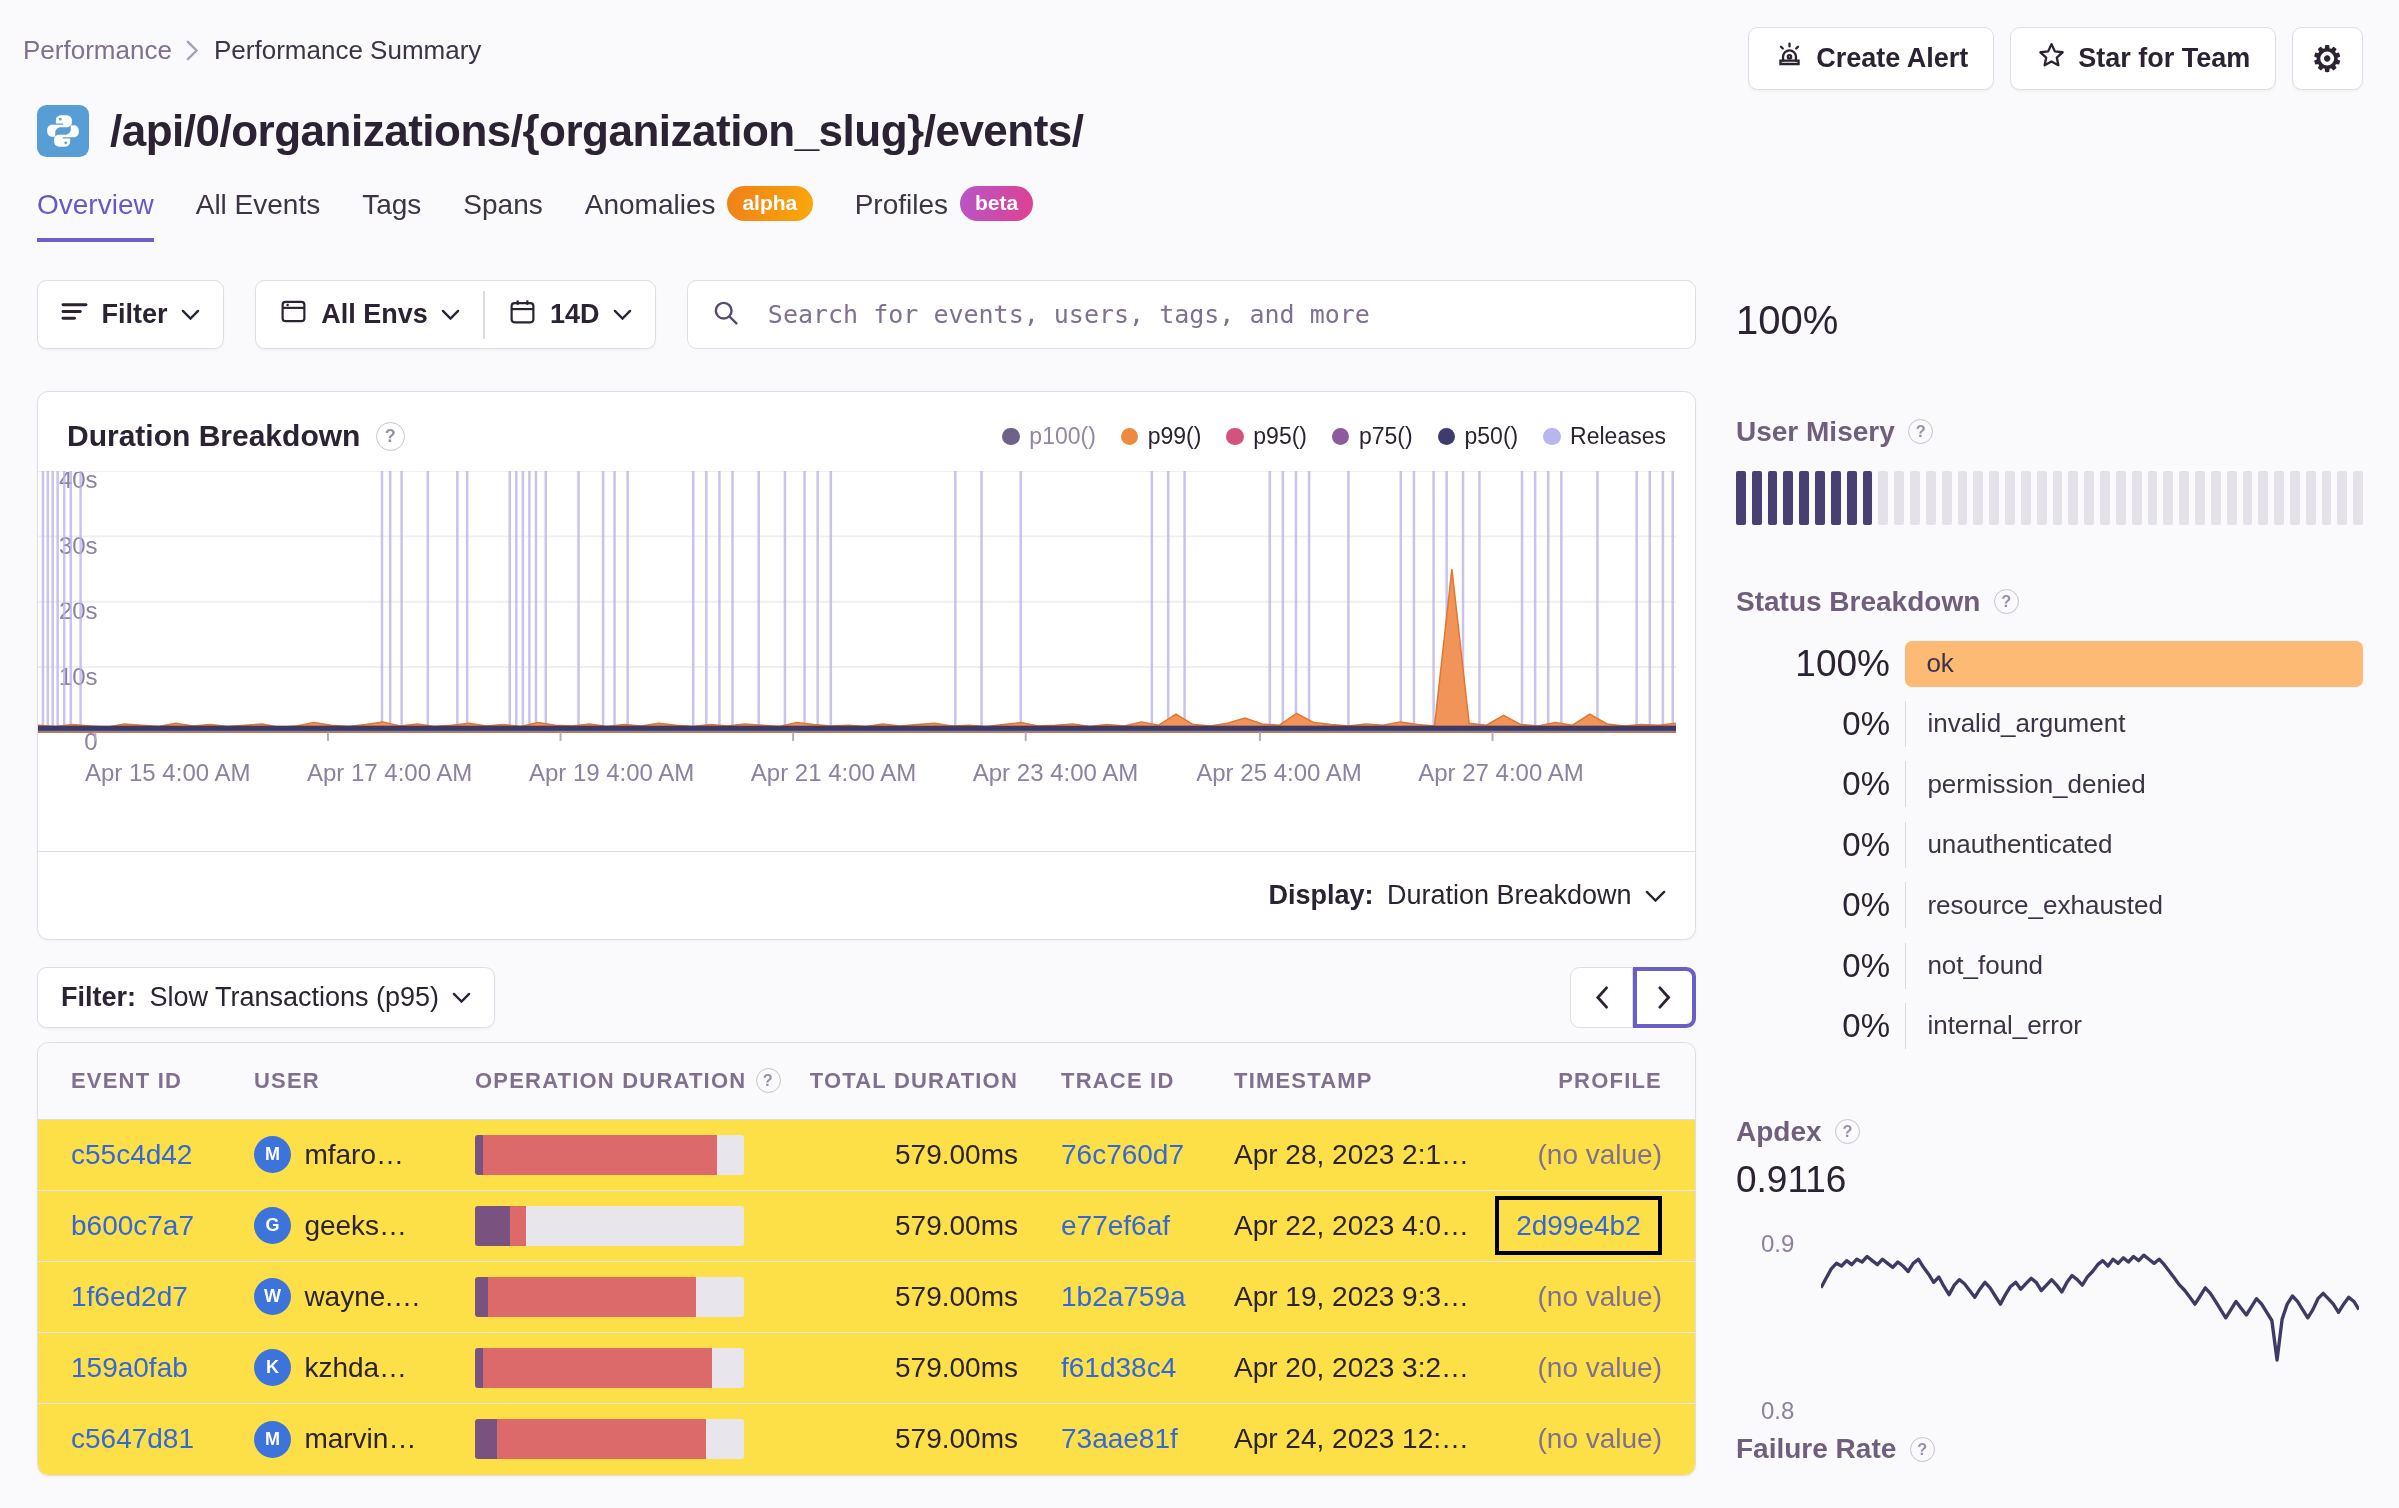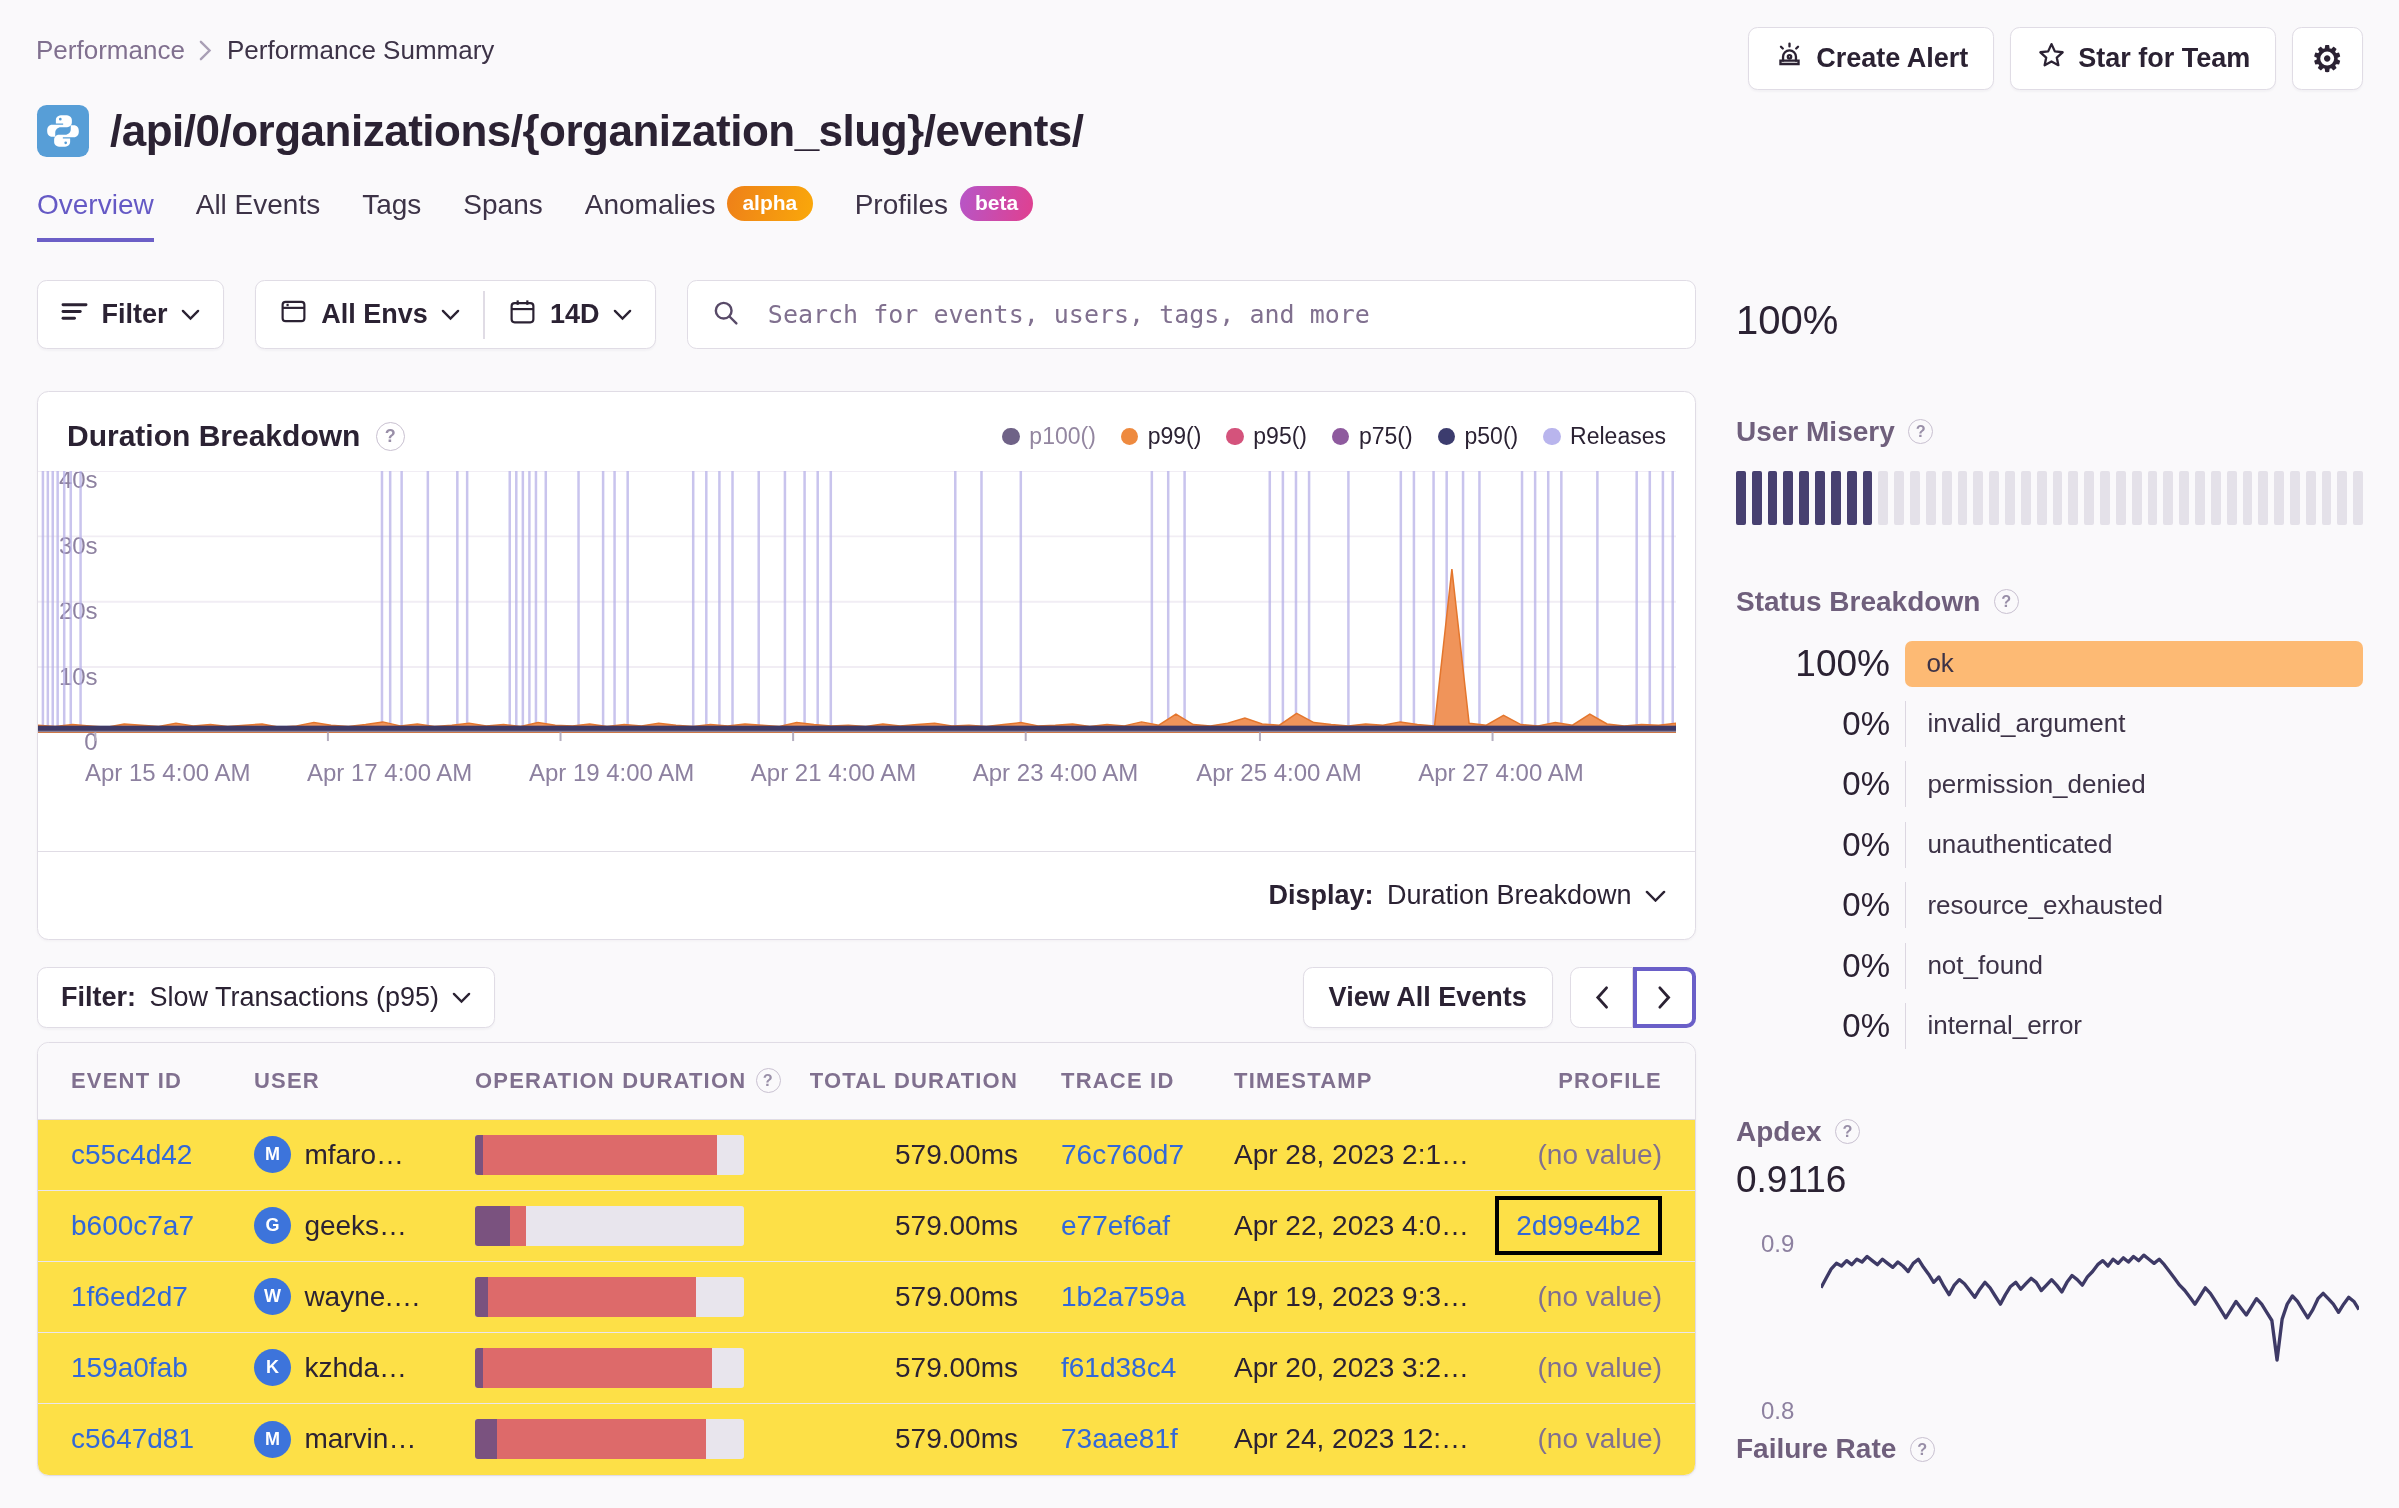--- a/index.html
+++ b/index.html
@@ -1,20 +1,20 @@
 <!DOCTYPE html>
 <html><head>
 <meta charset="utf-8">
 <style>
   * { margin:0; padding:0; box-sizing:border-box; }
   html,body { width:2400px; height:1508px; overflow:hidden; }
   body { background:#faf9fb; font-family:"Liberation Sans", sans-serif; color:#2b2233; }
 
   
-  .topbar { display:flex; justify-content:space-between; align-items:flex-start; padding:27px 37px 0 36px; }
+  .topbar { display:flex; justify-content:space-between; align-items:flex-start; padding:27px 37px 0 23px; }
   .breadcrumb { display:flex; align-items:center; gap:13.4px; font-size:26px; margin-top:7.7px; }
   .crumb-section { color:#80708f; cursor:pointer; }
   .crumb-sep { color:#a99fb5; }
   .crumb-current { color:#3d3347; }
   .top-actions { display:flex; gap:15.4px; align-items:center; }
   .btn { display:flex; align-items:center; gap:11.5px; background:#fff; border:1.4px solid #e0dce5; border-radius:9.6px; height:63px; padding:0 25px; font-size:27px; font-weight:700; color:#2b2233; font-family:"Liberation Sans",sans-serif; cursor:pointer; box-shadow:0 1.9px 1.9px rgba(43,34,51,0.03); }
   .btn.icon-only { padding:0 19px; }
 
   
   .title-row { display:flex; align-items:center; gap:21px; padding:15.4px 37px 0 37px; }
@@ -386,23 +386,20 @@
 
     <div class="events-toolbar">
       <div class="ctl" style="height:61px;">
         <span style="font-weight:700;">Filter:</span>
         <span style="font-weight:400;">Slow Transactions (p95)</span>
         <svg width="19" height="11.5" viewBox="0 0 20 12">
             <polyline points="2,2 10,10 18,2" fill="none" stroke="#2b2233" stroke-width="2.5" stroke-linecap="round"></polyline>
           </svg>
       </div>
       <div class="toolbar-right">
-        <button class="btn" style="height:61px;">
-          <span>View All Events</span>
-        </button>
         <div class="pager">
           <button class="prev">
             <svg width="15.4" height="25" viewBox="0 0 16 26">
                 <polyline points="13,3 4,13 13,23" fill="none" stroke="#2b2233" stroke-width="3" stroke-linecap="round"></polyline>
               </svg>
           </button>
           <button class="next">
             <svg width="15.4" height="25" viewBox="0 0 16 26">
                 <polyline points="3,3 12,13 3,23" fill="none" stroke="#2b2233" stroke-width="3" stroke-linecap="round"></polyline>
               </svg>

